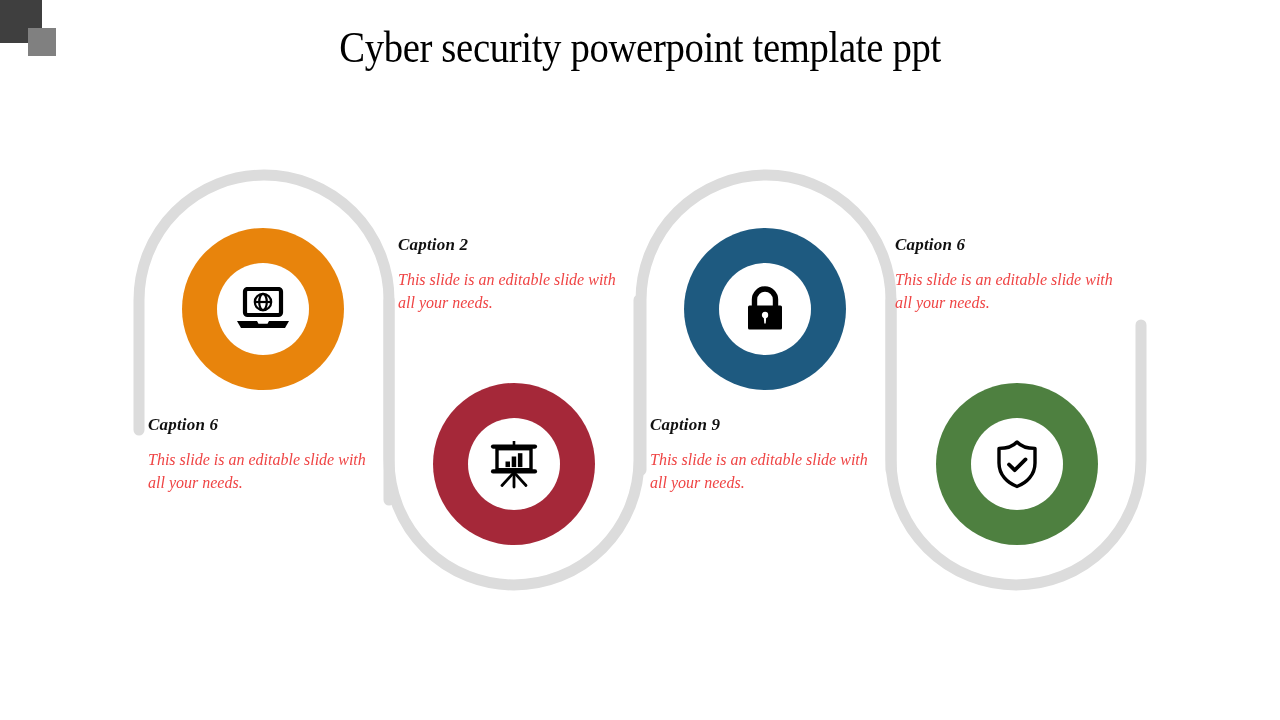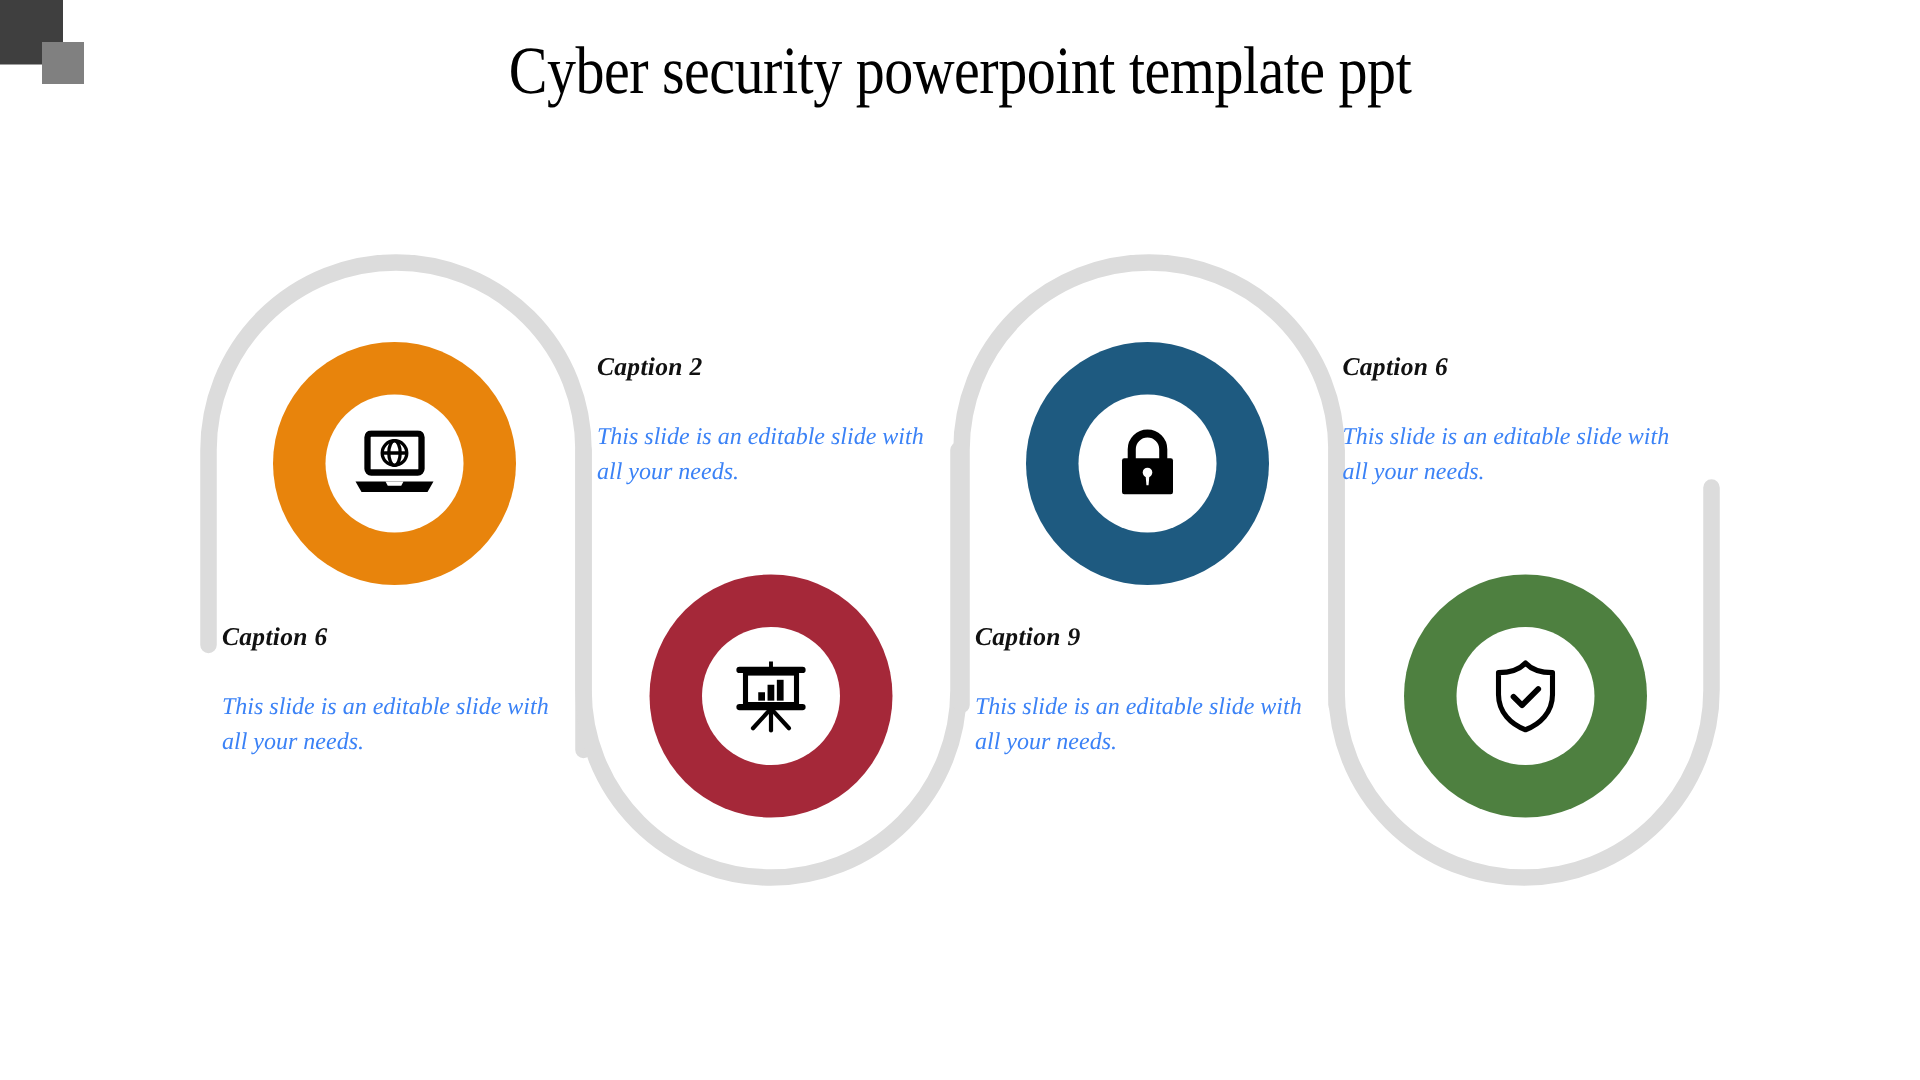--- a/index.html
+++ b/index.html
@@ -94,22 +94,22 @@
     font-weight: bold;
     font-size: 17px;
     line-height: 22px;
     color: #111111;
     letter-spacing: 0.2px;
   }
   .caption .body {
     font-family: "Liberation Serif", serif;
     font-size: 16px;
     line-height: 23px;
-    color: #3b82f6;
-    margin-top: 24px;
+    color: #ef4444;
+    margin-top: 12px;
   }
   #cap1 { left: 148px; top: 414px; }
   #cap2 { left: 398px; top: 234px; }
   #cap3 { left: 650px; top: 414px; }
   #cap4 { left: 895px; top: 234px; }
 </style>
 </head>
 <body>
 
 <div id="slide">

